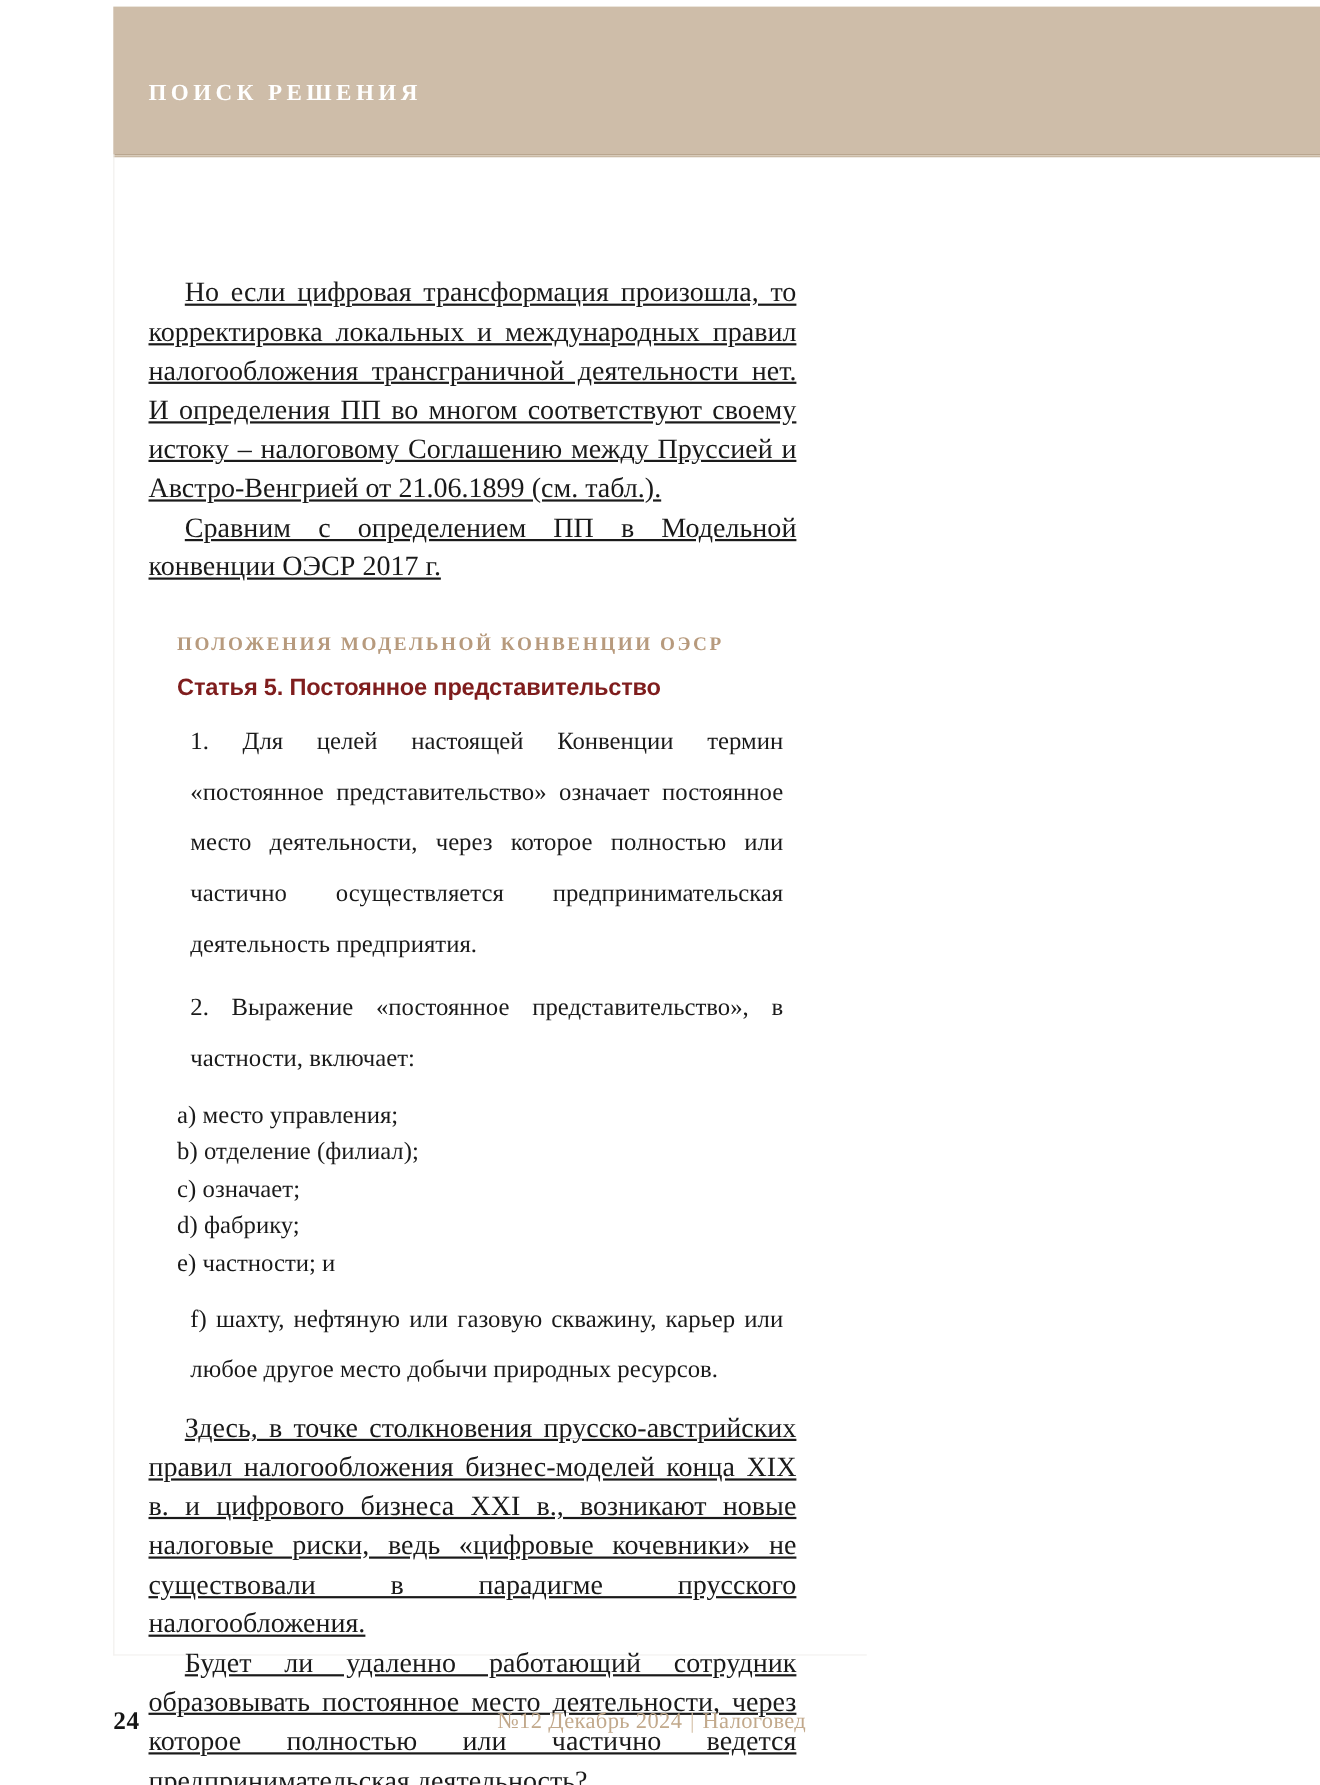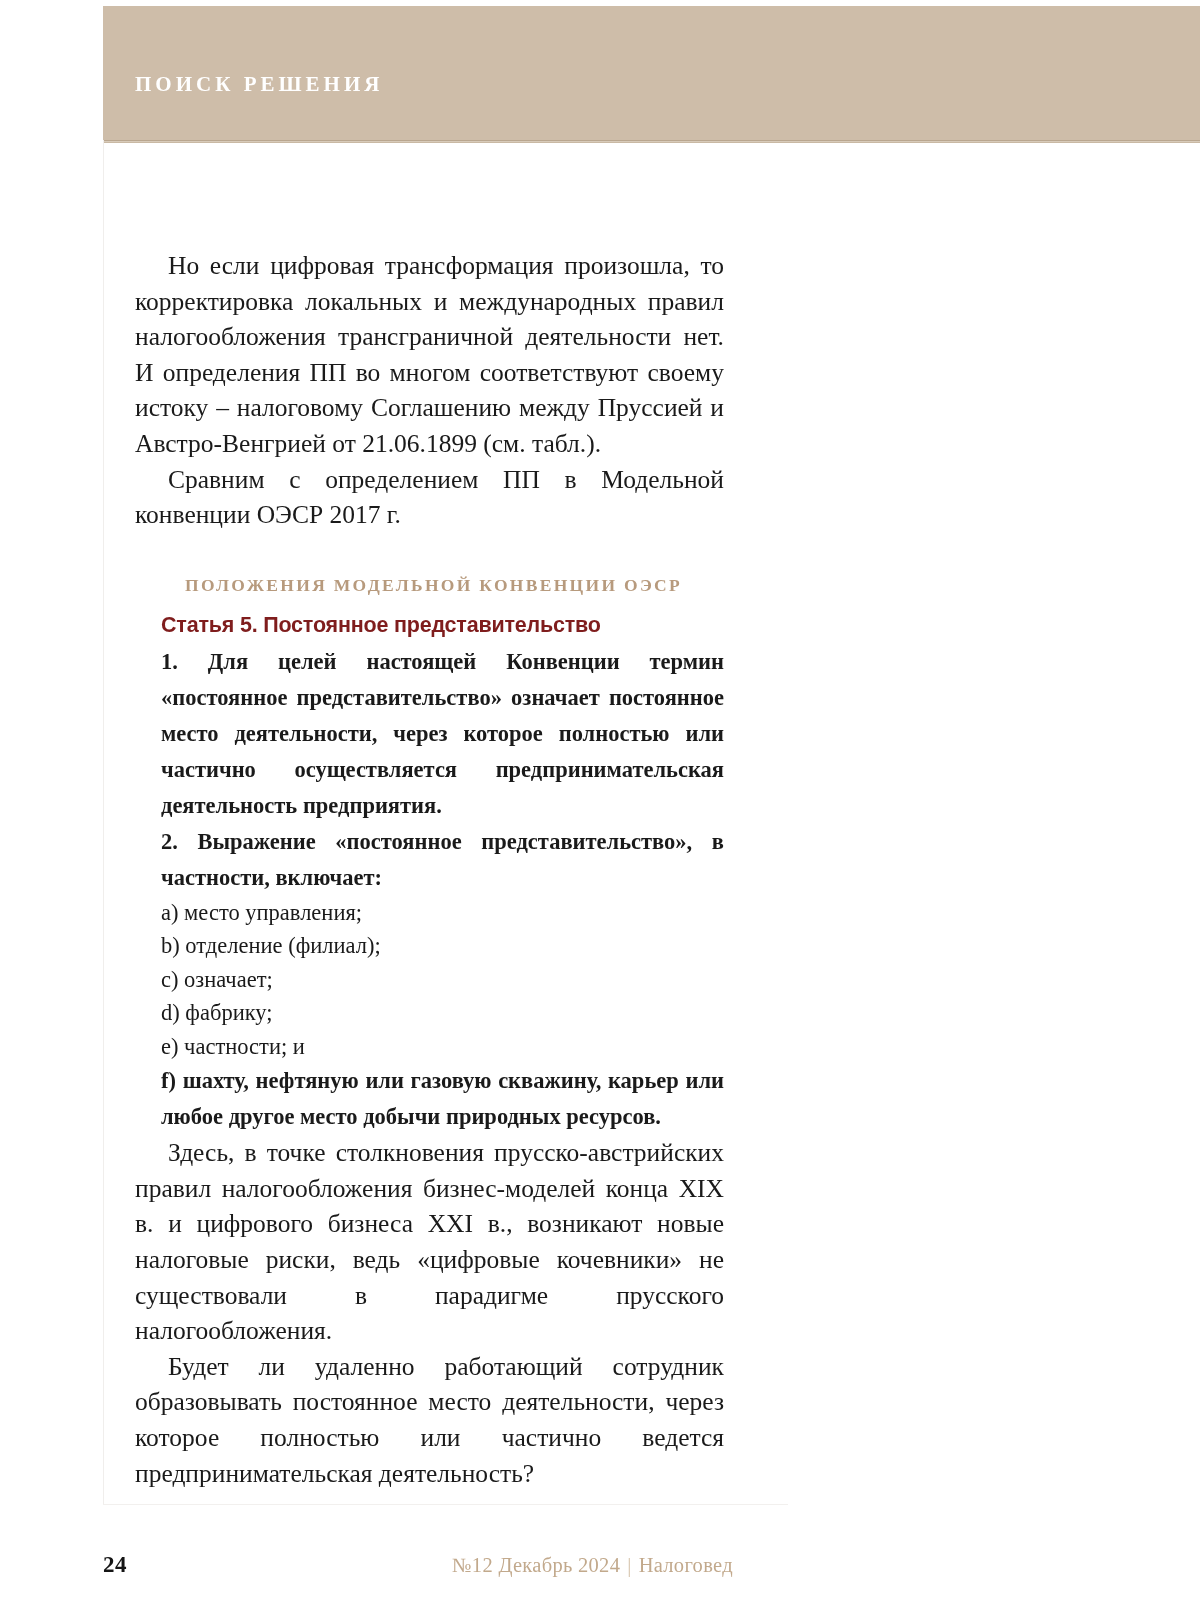--- a/index.html
+++ b/index.html
@@ -85,57 +85,56 @@
   }
 
   p.body-par {
     margin: 0;
     text-align: justify;
     text-justify: inter-word;
     font-size: 25.5px;
     line-height: 35.6px;
     text-indent: 33px;
     hyphens: manual;
+    text-decoration: underline;
   }
   p.body-par.last-left {
     text-align-last: left;
   }
 
   
   .inset {
     margin-top: 42px;
     padding-left: 26px;
   }
   .inset-heading {
     font-family: "Liberation Serif", "DejaVu Serif", serif;
     font-weight: 700;
     font-size: 17.5px;
     letter-spacing: 2.3px;
     color: #b79a7d;
     white-space: nowrap;
     margin-bottom: 15px;
-    margin-left: 24px;
   }
   .inset-subheading {
     font-family: "Liberation Sans", "DejaVu Sans", sans-serif;
     font-weight: 700;
     font-size: 21.5px;
     line-height: 28px;
     color: #7f1d1d;
     margin-bottom: 5px;
     letter-spacing: -0.2px;
   }
   .inset-par {
-    margin: 0;
+    margin: 12px;
     font-size: 22.5px;
-    line-height: 36px;
+    line-height: 46px;
     text-align: justify;
     text-justify: inter-word;
     hyphens: manual;
-    font-weight: bold;
   }
   .inset-list-item {
     margin: 0;
     font-size: 22.5px;
     line-height: 33.5px;
     text-align: left;
   }
 
   .after-inset {
     margin-top: 44px;

